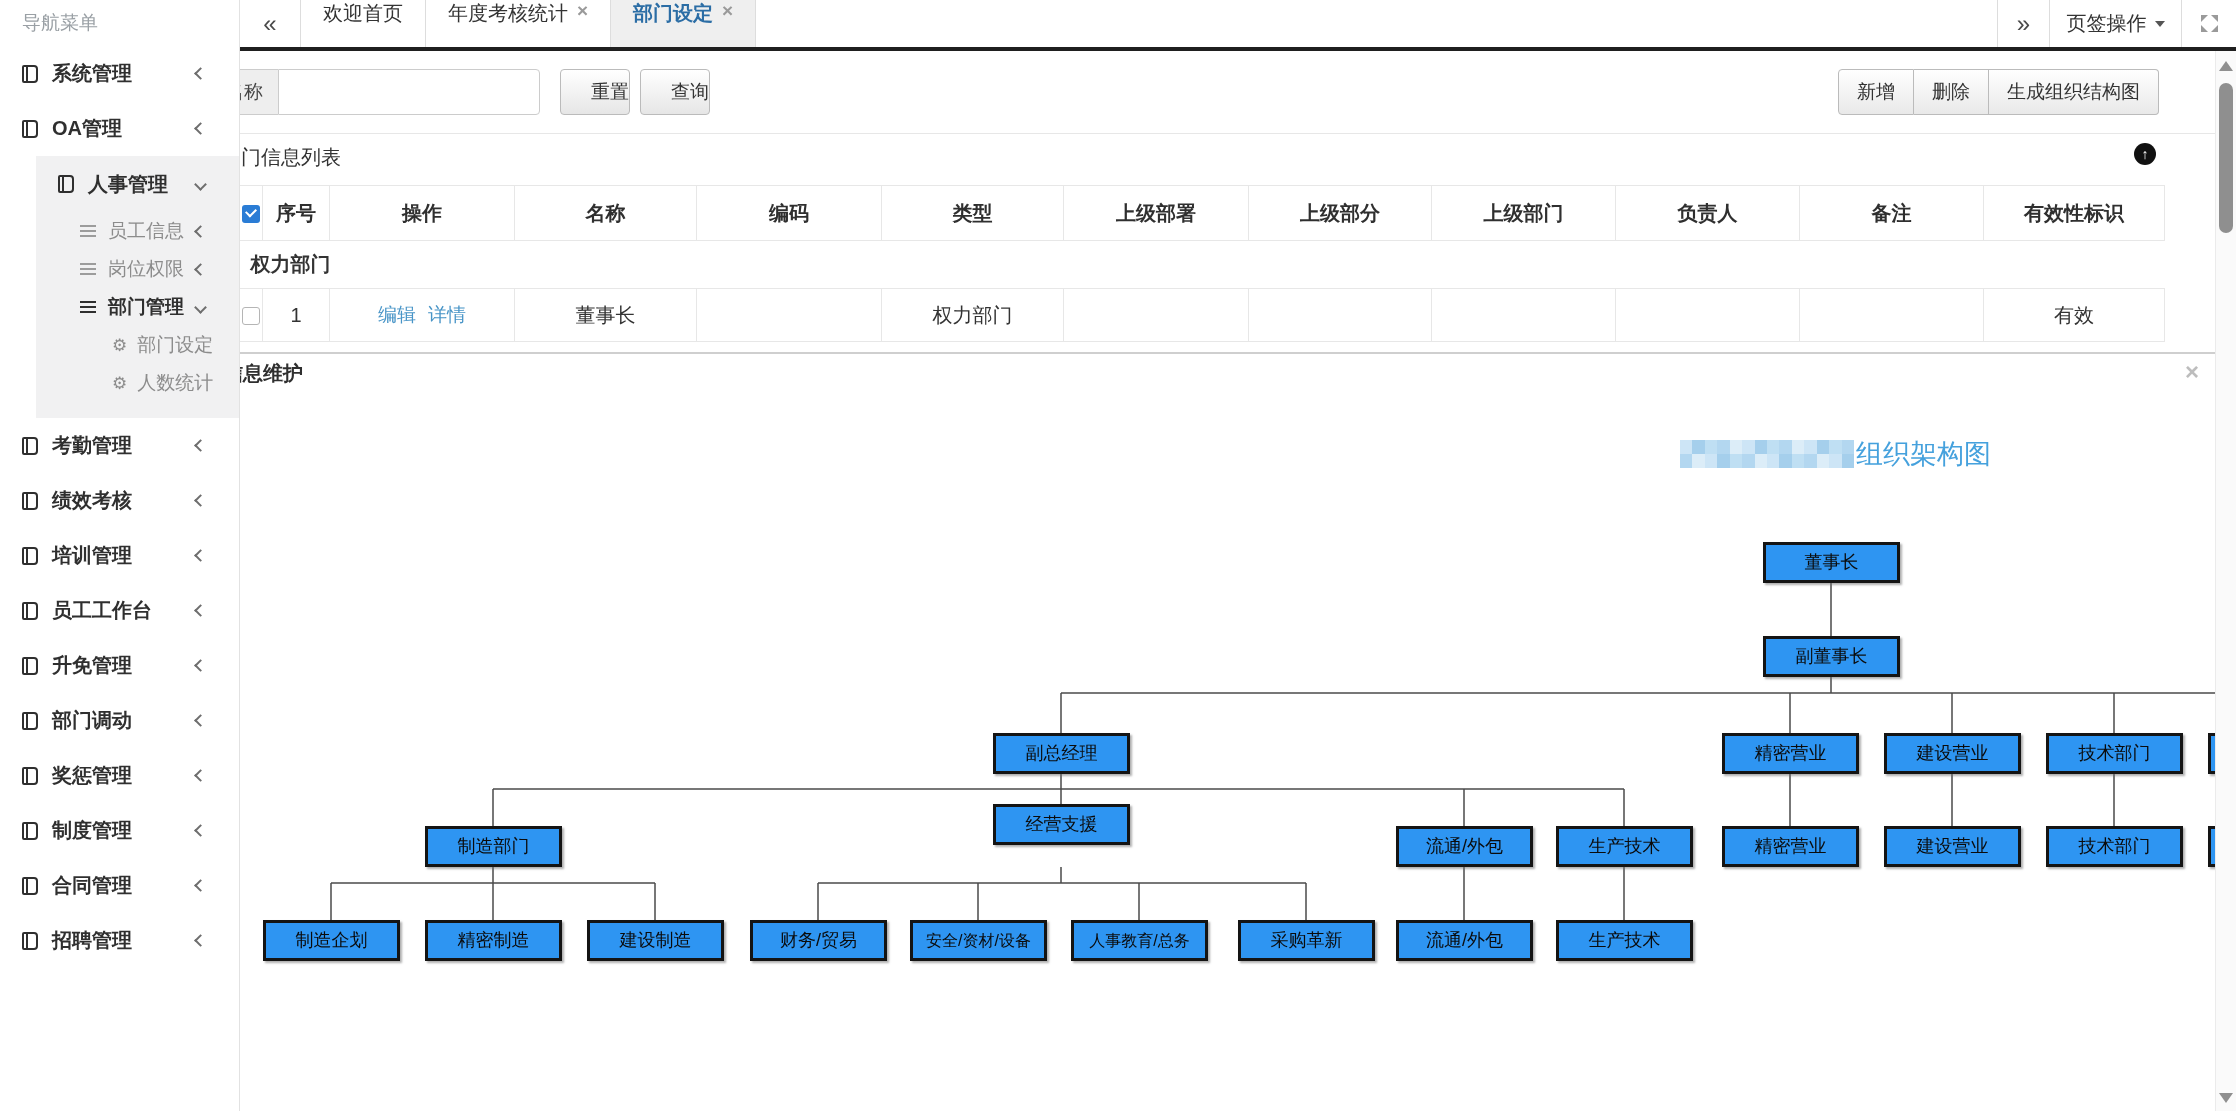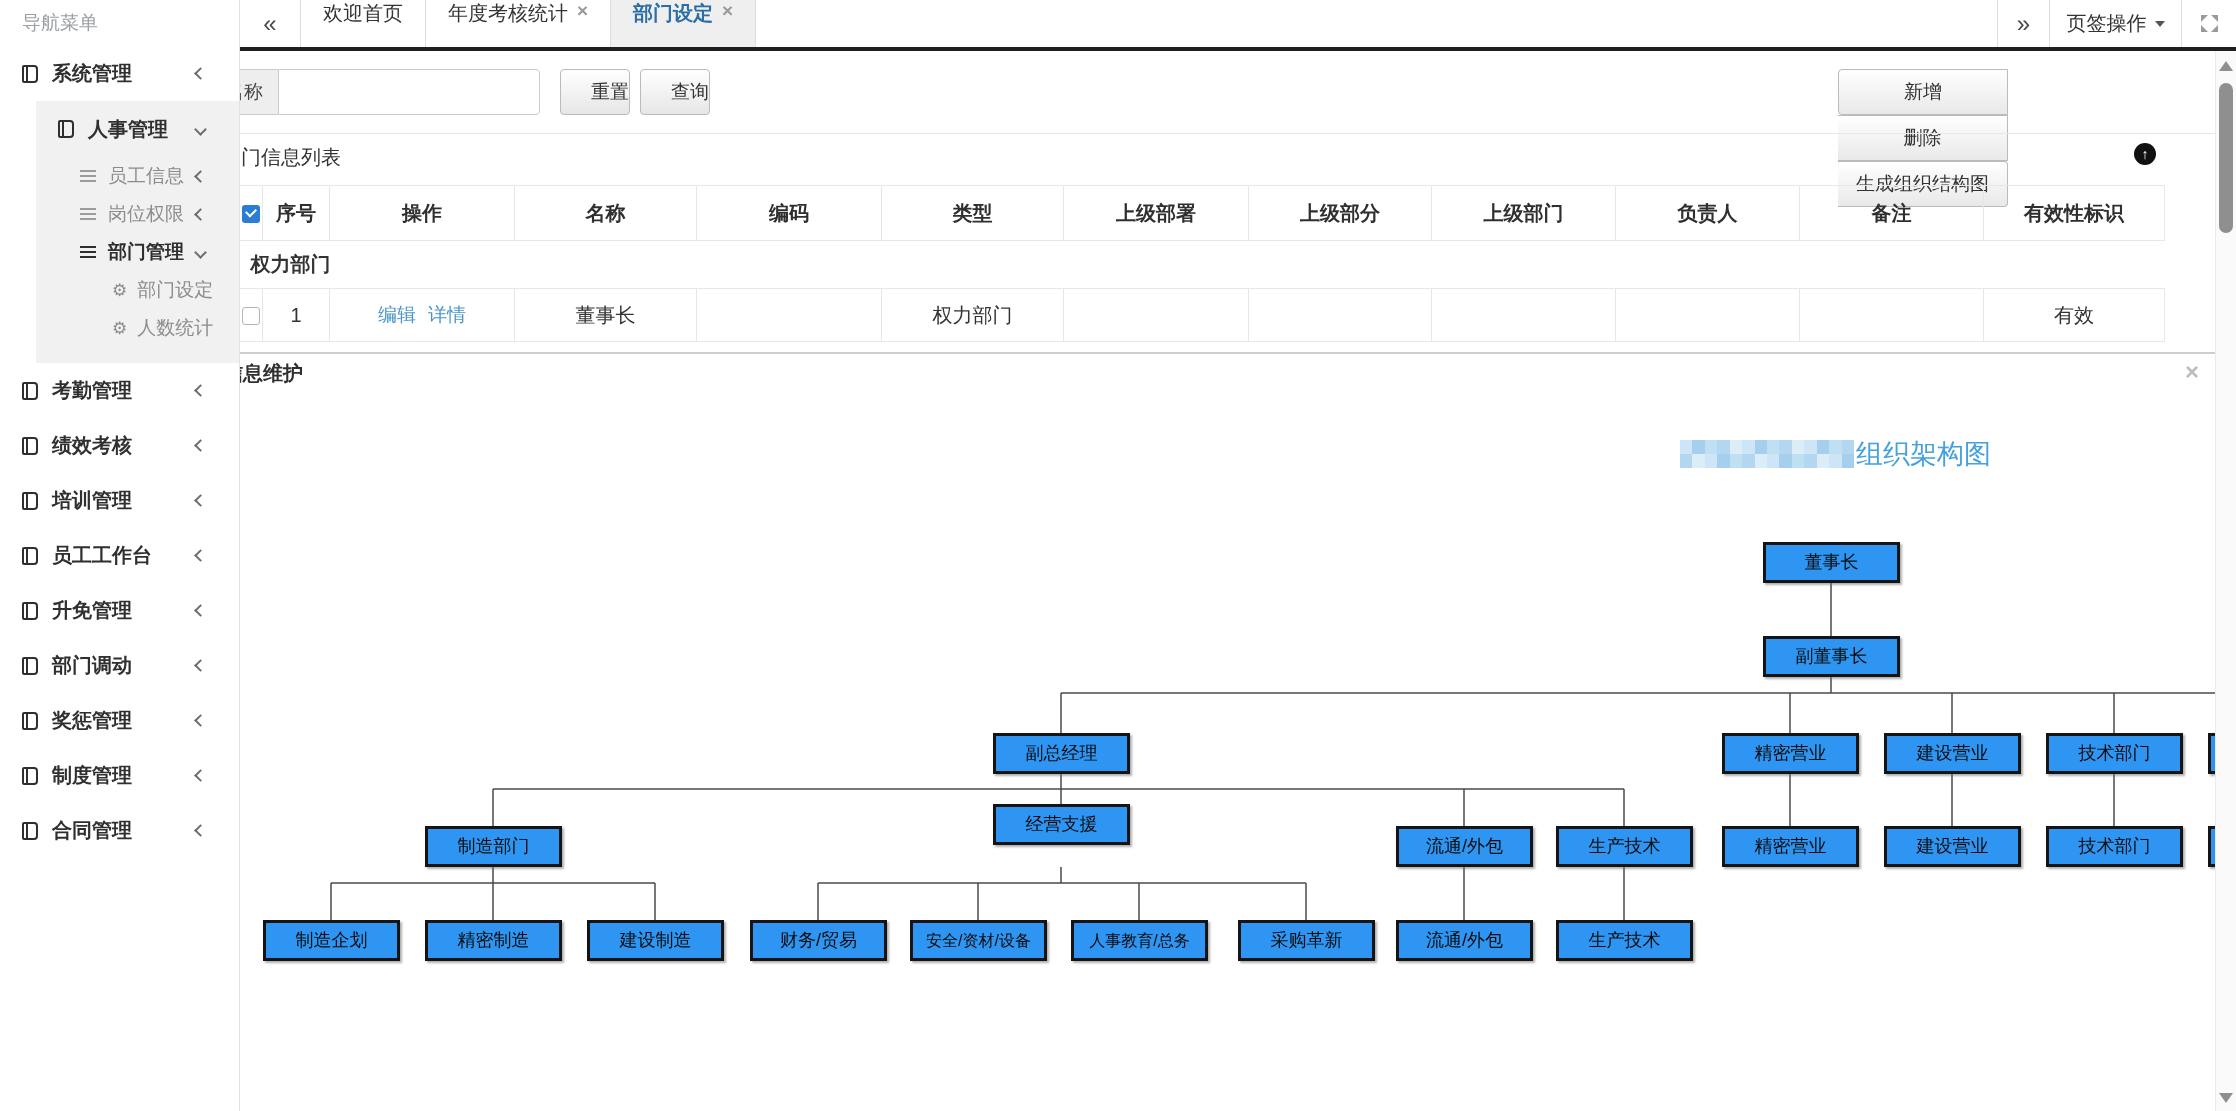--- a/index.html
+++ b/index.html
@@ -57,21 +57,21 @@
   
   #content { position:relative; width:1996px; height:1060px; }
   .addon { position:absolute; left:-28px; top:18px; width:66px; height:46px; background:#eee;
     border:1px solid #ccc; border-right:none; border-radius:4px 0 0 4px; line-height:44px; padding-left:12px; font-size:19px; color:#444; }
   .s-input { position:absolute; left:38px; top:18px; width:262px; height:46px; border:1px solid #ccc;
     border-radius:0 4px 4px 0; font-size:19px; padding:0 10px; outline:none; font-family:inherit; }
   .btn { position:absolute; height:46px; background:linear-gradient(#ffffff,#e6e6e6); border:1px solid #bbb;
     border-radius:4px; font-size:19px; color:#333; text-align:right; line-height:44px; cursor:pointer; }
   #btn-reset { left:320px; top:18px; width:70px; }
   #btn-query { left:400px; top:18px; width:70px; }
-  .btn-group { position:absolute; left:1598px; top:18px; height:46px; display:flex;flex-direction:column; }
+  .btn-group { position:absolute; left:1598px; top:18px; height:46px; display:flex; }
   .btn-group .gbtn { height:46px; background:linear-gradient(#ffffff,#e9e9e9); border:1px solid #bbb;
     border-left:none; font-size:19px; line-height:44px; text-align:center; cursor:pointer; padding:0 18px; }
   .btn-group .gbtn:first-child { border-left:1px solid #bbb; border-radius:4px 0 0 4px; }
   .btn-group .gbtn:last-child { border-radius:0 4px 4px 0; }
   .divider { position:absolute; left:0; top:82px; width:1975px; height:1px; background:#e7e7e7; }
   #list-title { position:absolute; left:-19px; top:93px; font-size:20px; color:#333; }
   #collapse-btn { position:absolute; left:1894px; top:92px; width:22px; height:22px; background:#111;
     border-radius:50%; color:#fff; text-align:center; line-height:22px; font-size:14px; font-weight:bold; cursor:pointer; }
 
   
@@ -116,20 +116,25 @@
 <div id="app">
 
   <div id="sidebar">
     <div class="nav-title">导航菜单</div>
     <div id="sidebar-menu">
         <div class="s-item lvl0">
           <span class="icon-book"></span>
           <span class="lbl">系统管理</span>
           <span class="chev left"></span>
         </div>
+        <div class="s-item lvl0">
+          <span class="icon-book"></span>
+          <span class="lbl">OA管理</span>
+          <span class="chev left"></span>
+        </div>
         <div class="s-group">
           <div class="s-item lvl0">
             <span class="icon-book"></span>
             <span class="lbl">人事管理</span>
             <span class="chev down"></span>
           </div>
           <div class="s-item lvl1">
             <span class="icon-menu"></span>
             <span class="lbl">员工信息</span>
             <span class="chev left"></span>
@@ -189,20 +194,25 @@
           <span class="chev left"></span>
         </div>
         <div class="s-item lvl0">
           <span class="icon-book"></span>
           <span class="lbl">制度管理</span>
           <span class="chev left"></span>
         </div>
         <div class="s-item lvl0">
           <span class="icon-book"></span>
           <span class="lbl">合同管理</span>
+          <span class="chev left"></span>
+        </div>
+        <div class="s-item lvl0">
+          <span class="icon-book"></span>
+          <span class="lbl">招聘管理</span>
           <span class="chev left"></span>
         </div>
       </div>
   </div>
 
   <div id="main">
 
     <div id="tabbar">
       <div class="tb-btn">«</div>
       <div id="tabs-host" style="display:flex;">

